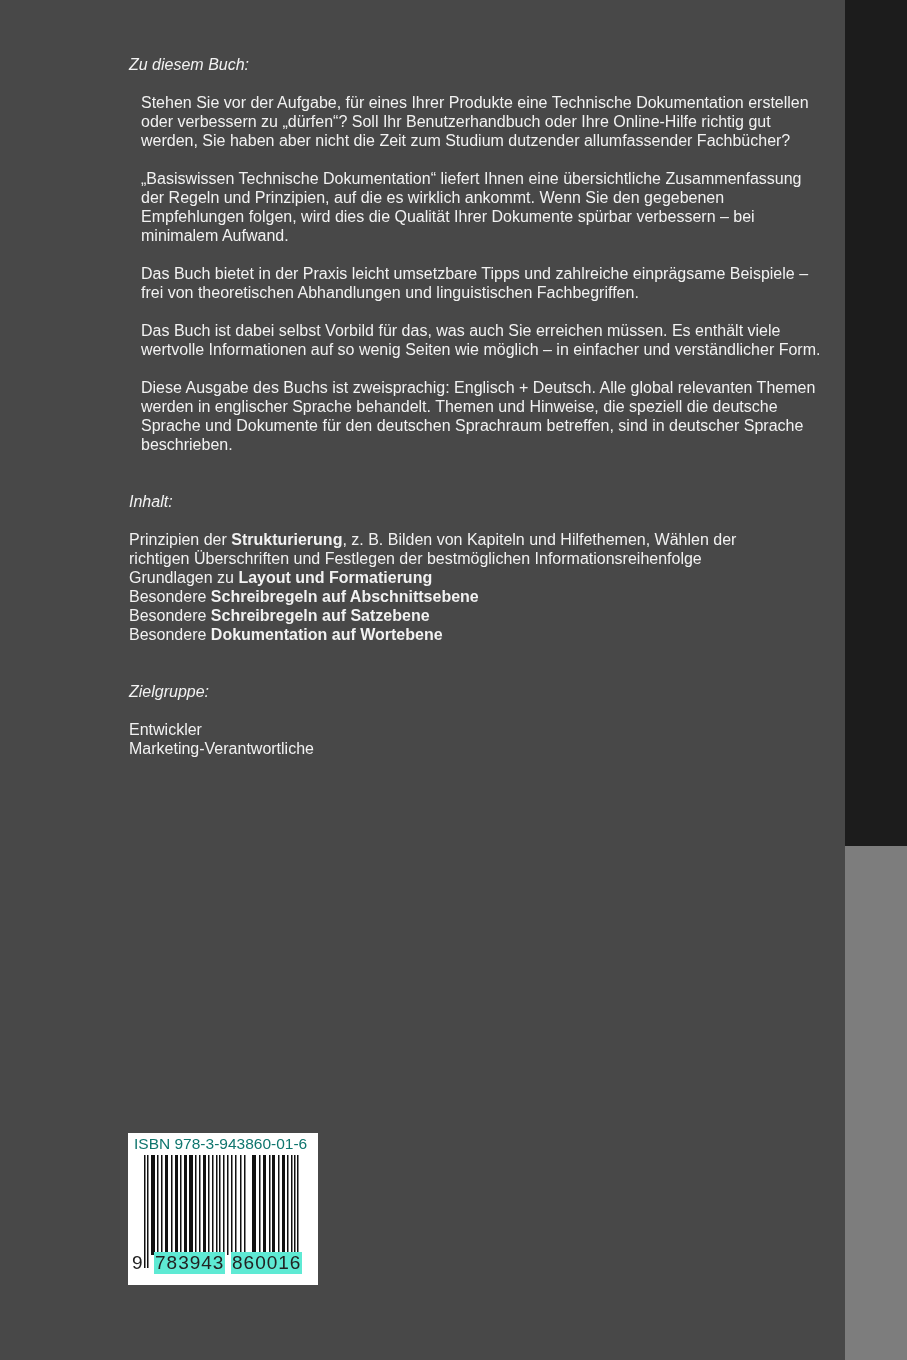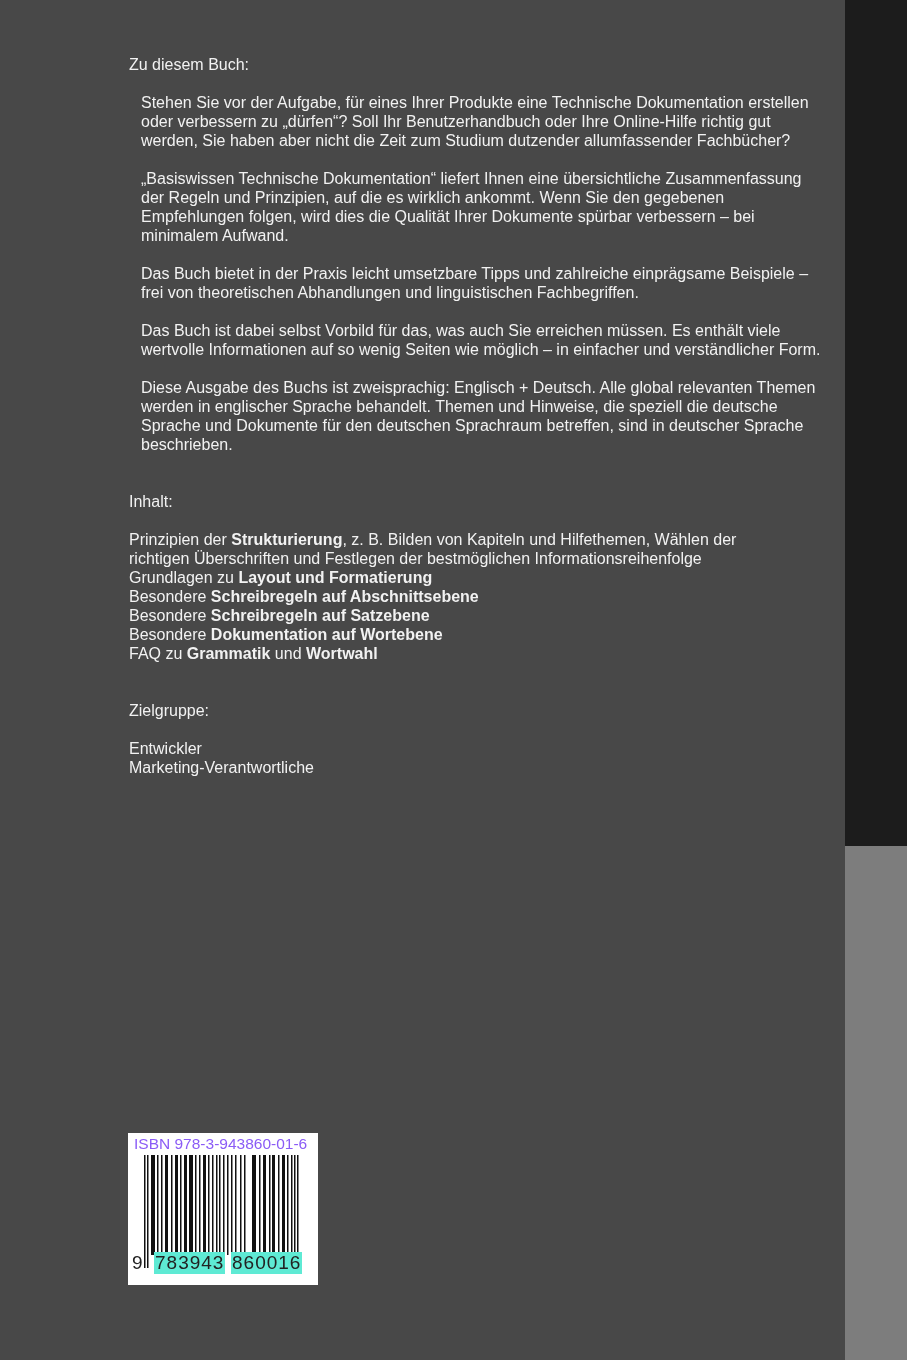--- a/index.html
+++ b/index.html
@@ -15,30 +15,30 @@
   }
   .spine-bottom {
     position:absolute; left:845px; top:846px; width:62px; height:514px;
     background:#7d7d7d;
   }
   .content {
     position:absolute; left:129px; top:55px; width:700px;
     font-size:16px; line-height:19px;
   }
   .content p { margin:0 0 19px 12px; }
-  .heading { margin:0 0 19px 0; }
+  .heading { margin:0 0 19px 0;font-style:italic; }
   .spacer { height:19px; }
   .list-line { display:block; white-space:nowrap; }
   .bold { font-weight:bold; }
   .barcode-box {
     position:absolute; left:128px; top:1133px; width:190px; height:152px;
     background:#ffffff; color:#111;
   }
   .isbn-text {
-    position:absolute; left:6px; top:2px; font-size:15.5px; color:#8b5cf6;
+    position:absolute; left:6px; top:2px; font-size:15.5px; color:#0f766e;
     white-space:nowrap;
   }
   .bars { position:absolute; left:0; top:22px; width:190px; height:113px; }
   .ean-digits {
     position:absolute; left:4px; top:119px; font-size:19px; color:#222;
     letter-spacing:1px; white-space:nowrap;
   }
   .ean-first { position:absolute; left:0; }
   .ean-group1 { position:absolute; left:22px; background:#5eead4; padding:0 1px; }
   .ean-group2 { position:absolute; left:99px; background:#5eead4; padding:0 1px; }
@@ -59,21 +59,20 @@
   <div class="spacer"></div>
 
   <div class="heading">Inhalt:</div>
   <div>
     <span class="list-line"><span>Prinzipien der </span><span class="bold">Strukturierung</span><span>, z. B. Bilden von Kapiteln und Hilfethemen, Wählen der</span></span>
     <span class="list-line">richtigen Überschriften und Festlegen der bestmöglichen Informationsreihenfolge</span>
     <span class="list-line"><span>Grundlagen zu </span><span class="bold">Layout und Formatierung</span></span>
     <span class="list-line"><span>Besondere </span><span class="bold">Schreibregeln auf Abschnittsebene</span></span>
     <span class="list-line"><span>Besondere </span><span class="bold">Schreibregeln auf Satzebene</span></span>
     <span class="list-line"><span>Besondere </span><span class="bold">Dokumentation auf Wortebene</span></span>
-    <span class="list-line"><span>FAQ zu </span><span class="bold">Grammatik</span><span> und </span><span class="bold">Wortwahl</span></span>
   </div>
   <div class="spacer"></div>
   <div class="spacer"></div>
 
   <div class="heading">Zielgruppe:</div>
   <div>
     <span class="list-line">Entwickler</span>
     <span class="list-line">Marketing-Verantwortliche</span>
   </div>
 </div>

